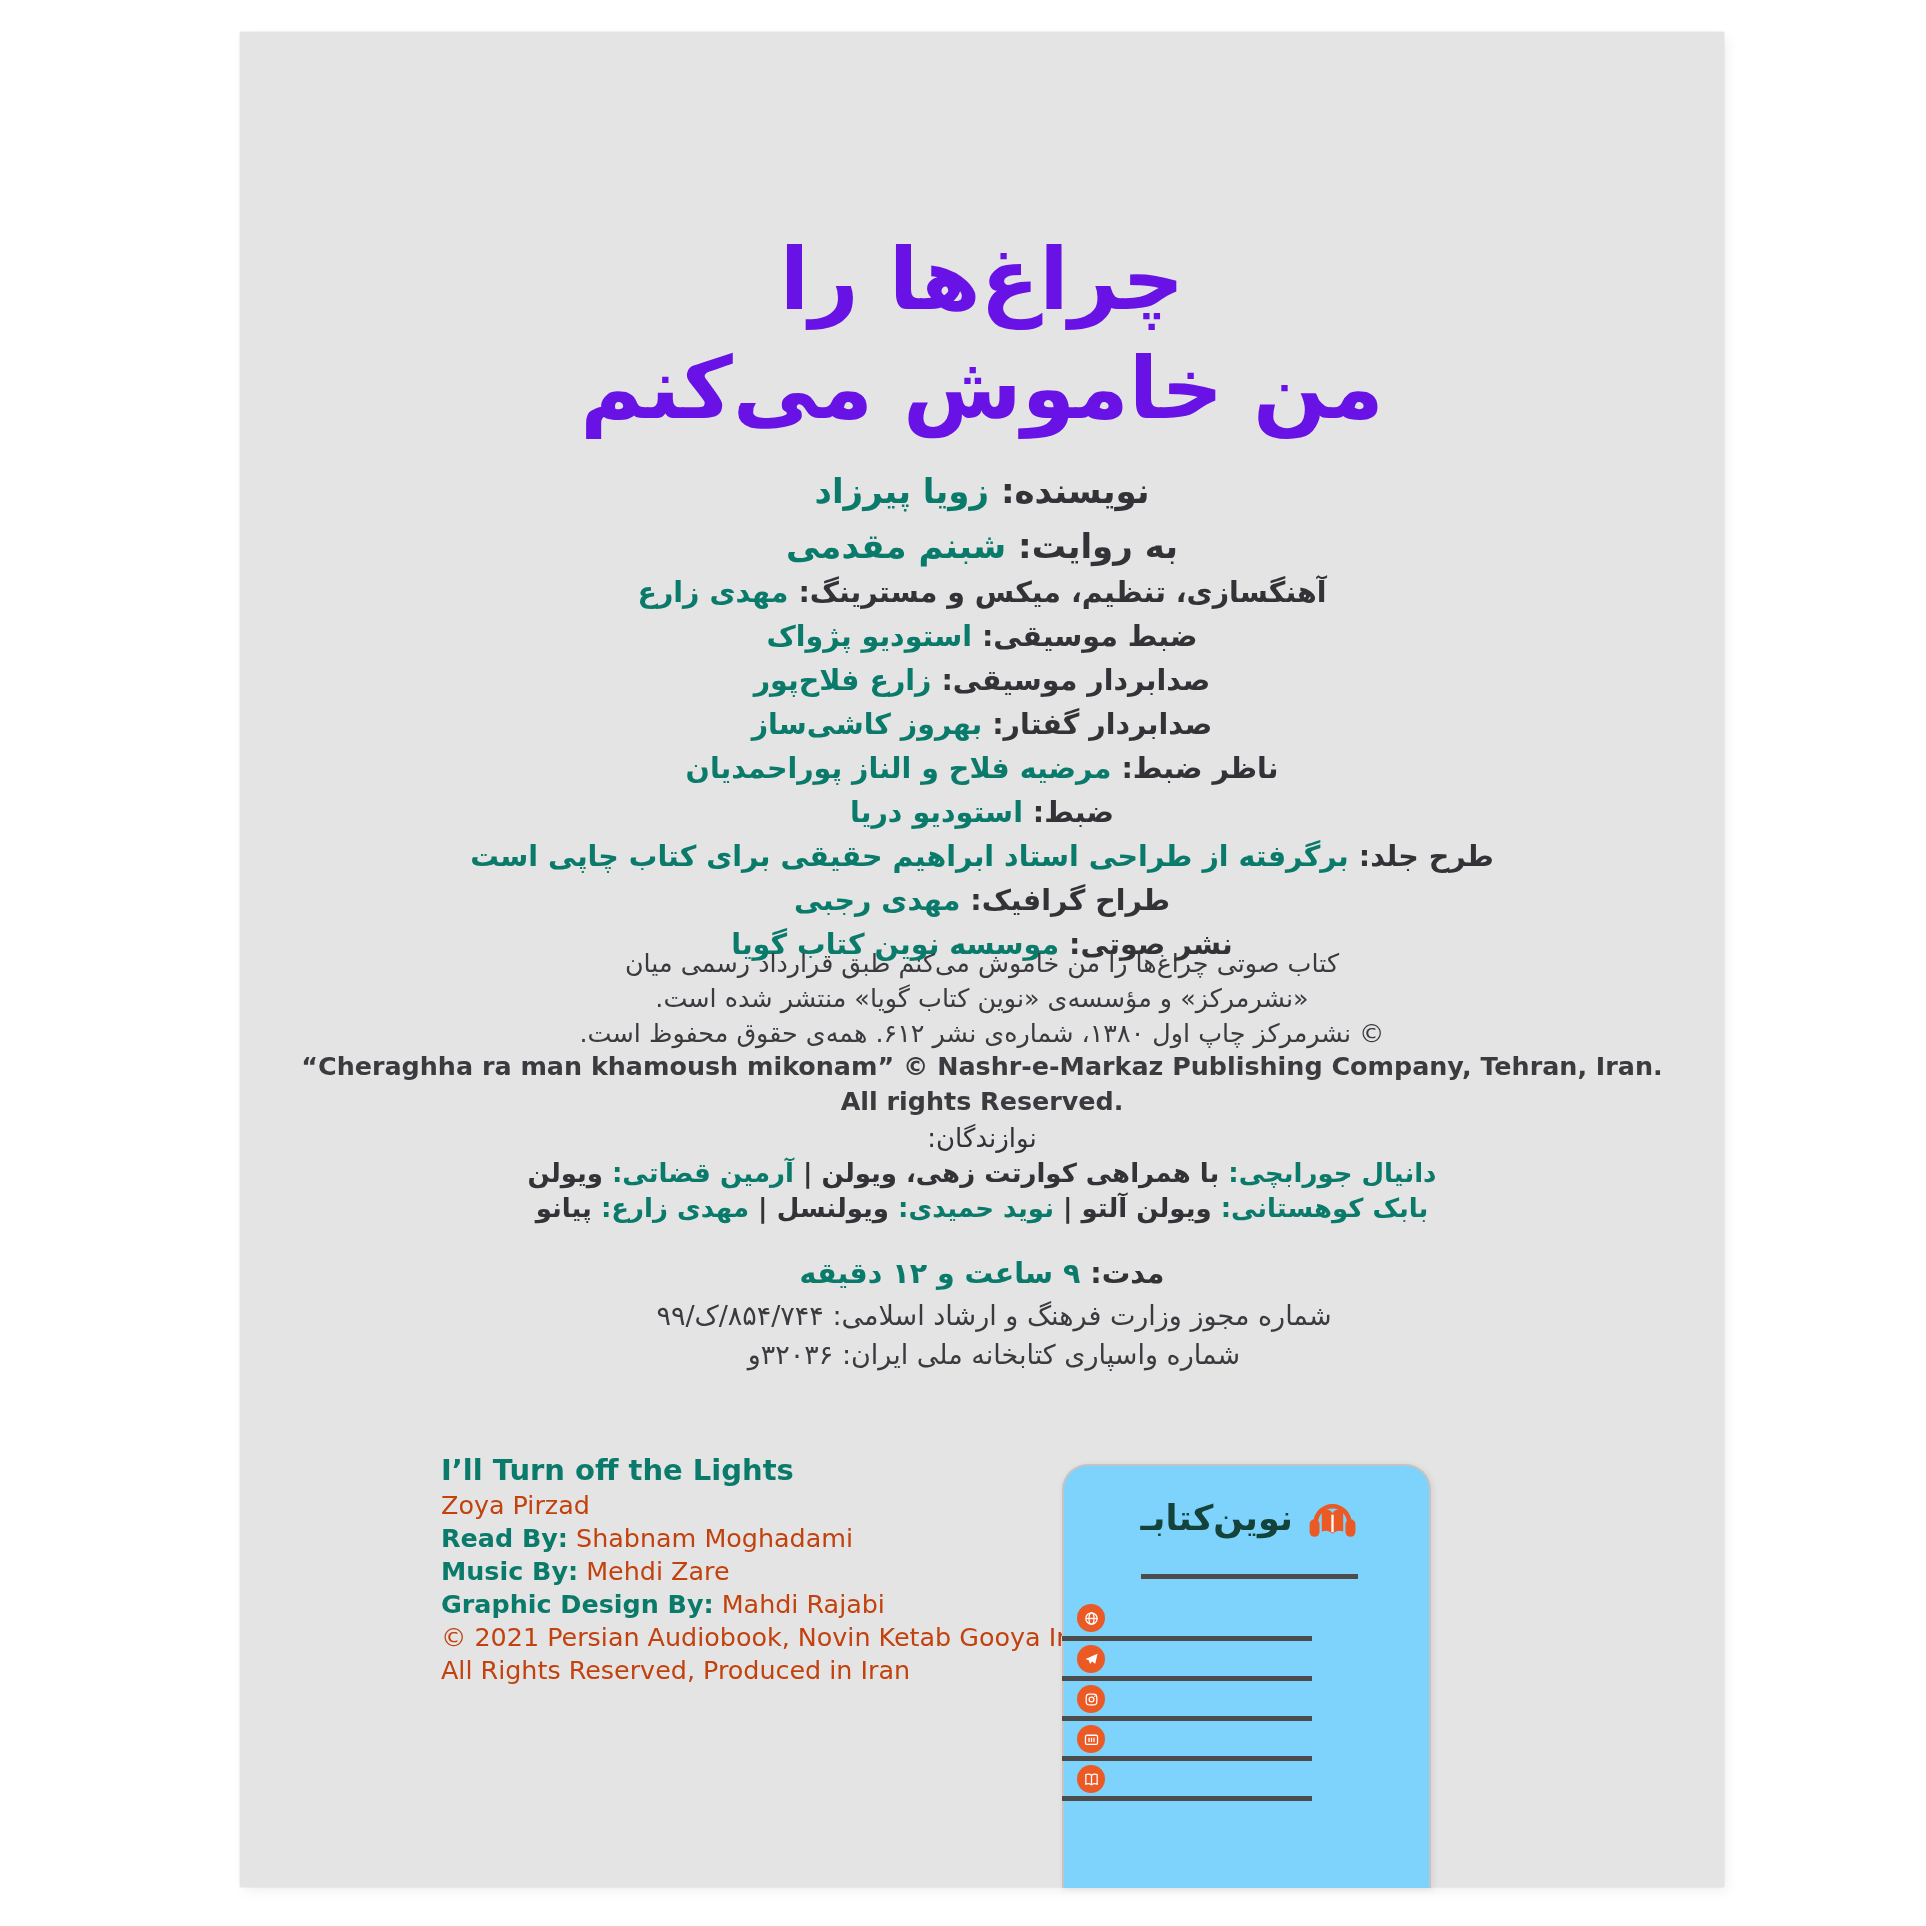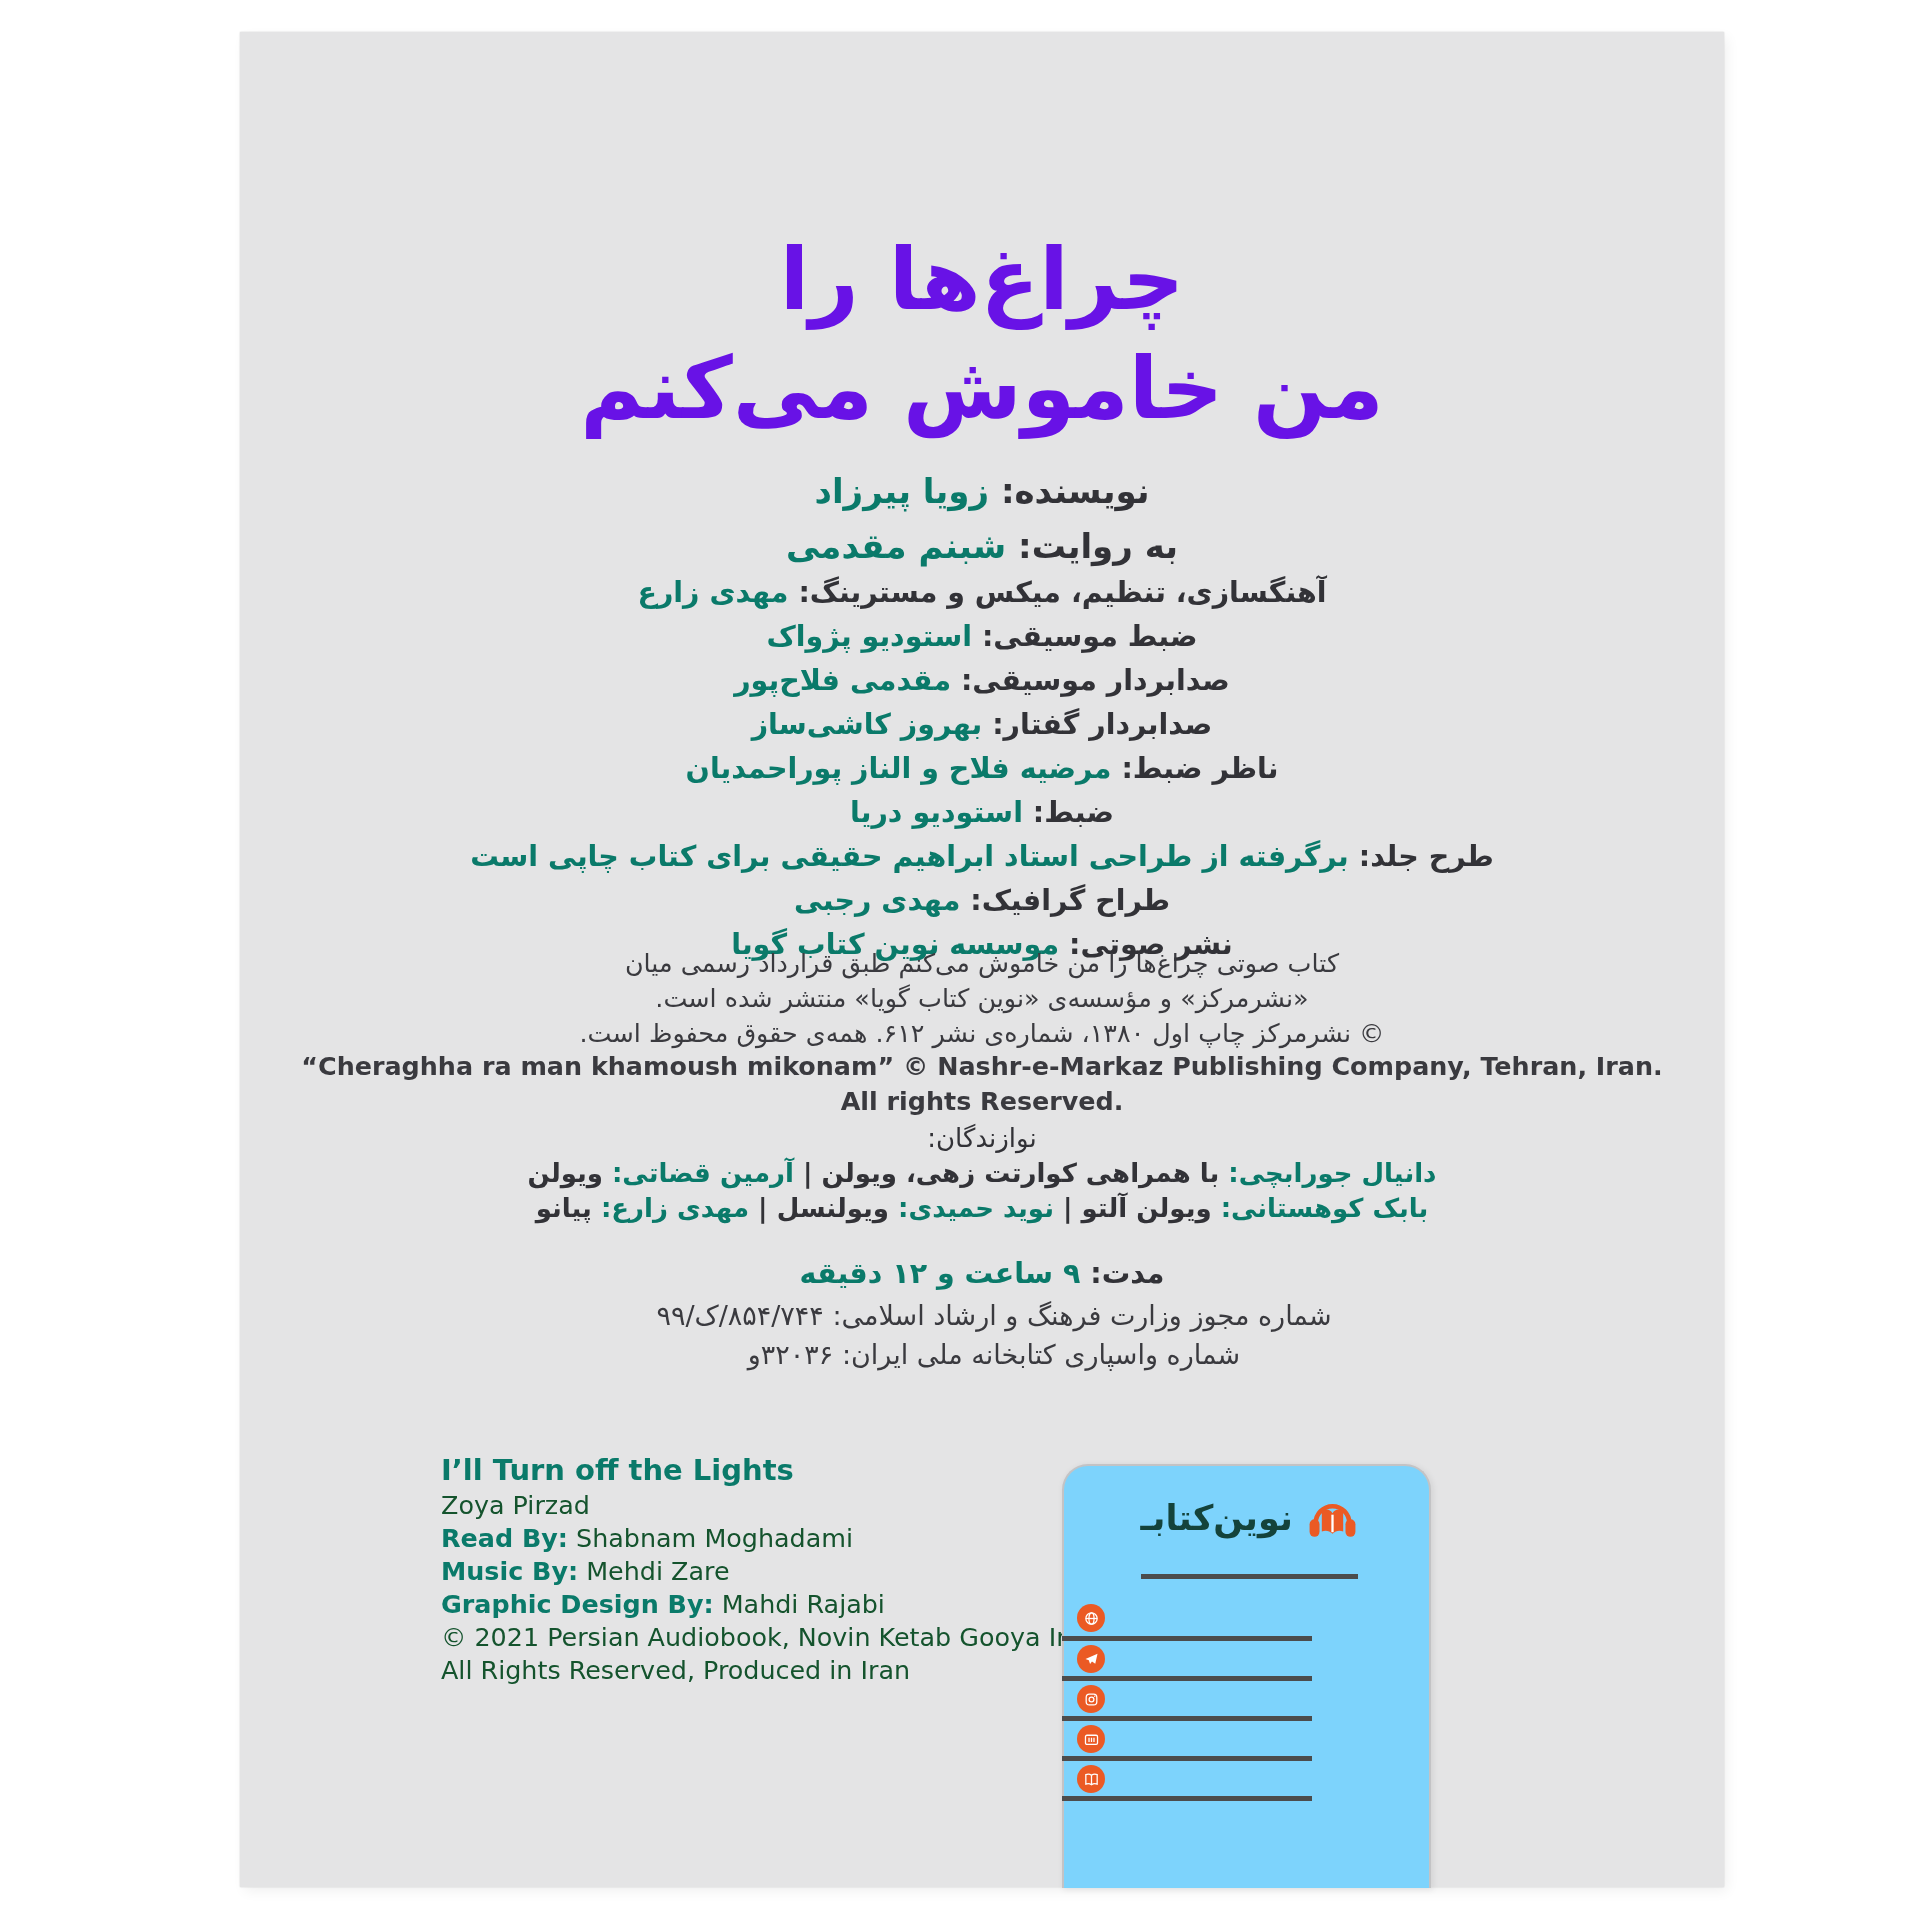--- a/index.html
+++ b/index.html
@@ -31,21 +31,21 @@
   .notice{top:914px;font-size:25.4px;line-height:35px;color:#3a3a3f;font-weight:normal;}
   .notice-en{top:1017px;font-size:25.4px;line-height:35px;color:#3a3a3f;font-weight:600;}
   .musicians{top:1089px;font-size:26px;line-height:35px;color:var(--dark);}
   .musicians .row{font-weight:bold;}
   .duration{top:1224px;font-size:28.5px;font-weight:bold;line-height:35px;color:var(--dark);}
   .license{top:1264px;font-size:27px;line-height:39px;color:#3a3a3f;margin-left:12px;}
 
   .en-block{position:absolute;left:201px;top:1420px;font-size:25.4px;line-height:33px;color:var(--gray);}
   .en-block .t{font-size:29px;line-height:37px;font-weight:bold;color:var(--teal);}
   .en-block .lbl{color:var(--teal);font-weight:bold;}
-  .en-block .val{color:#14532d;}
+  .en-block .val{color:#c2410c;}
 
   .card{
     position:absolute;left:822px;top:1432px;width:369px;height:424px;
     background:#7dd3fc;border:2.3px solid #c3c3c5;border-bottom:none;
     border-radius:26px 26px 0 0;box-sizing:border-box;
     box-shadow:1.5px 1.5px 6.2px rgba(0,0,0,.08);
   }
   .logo-icon{position:absolute;left:241px;top:25px;width:55px;height:55px;}
   .brand{
     position:absolute;right:136px;top:32px;direction:rtl;
@@ -70,21 +70,21 @@
   </div>
 
   <div class="center byline fa">
     <div><span>نویسنده:</span> <span class="accent">زویا پیرزاد</span></div>
     <div><span>به روایت:</span> <span class="accent">شبنم مقدمی</span></div>
   </div>
 
   <div class="center credits fa">
     <div><span>آهنگسازی، تنظیم، میکس و مسترینگ:</span> <span class="accent">مهدی زارع</span></div>
     <div><span>ضبط موسیقی:</span> <span class="accent">استودیو پژواک</span></div>
-    <div><span>صدابردار موسیقی:</span> <span class="accent">مقدمی فلاح‌پور</span></div>
+    <div><span>صدابردار موسیقی:</span> <span class="accent">زارع فلاح‌پور</span></div>
     <div><span>صدابردار گفتار:</span> <span class="accent">بهروز کاشی‌ساز</span></div>
     <div><span>ناظر ضبط:</span> <span class="accent">مرضیه فلاح و الناز پوراحمدیان</span></div>
     <div><span>ضبط:</span> <span class="accent">استودیو دریا</span></div>
     <div><span>طرح جلد:</span> <span class="accent">برگرفته از طراحی استاد ابراهیم حقیقی برای کتاب چاپی است</span></div>
     <div><span>طراح گرافیک:</span> <span class="accent">مهدی رجبی</span></div>
     <div><span>نشر صوتی:</span> <span class="accent">موسسه نوین کتاب گویا</span></div>
   </div>
 
   <div class="center notice fa">
     <div>کتاب صوتی چراغ‌ها را من خاموش می‌کنم طبق قرارداد رسمی میان</div>

